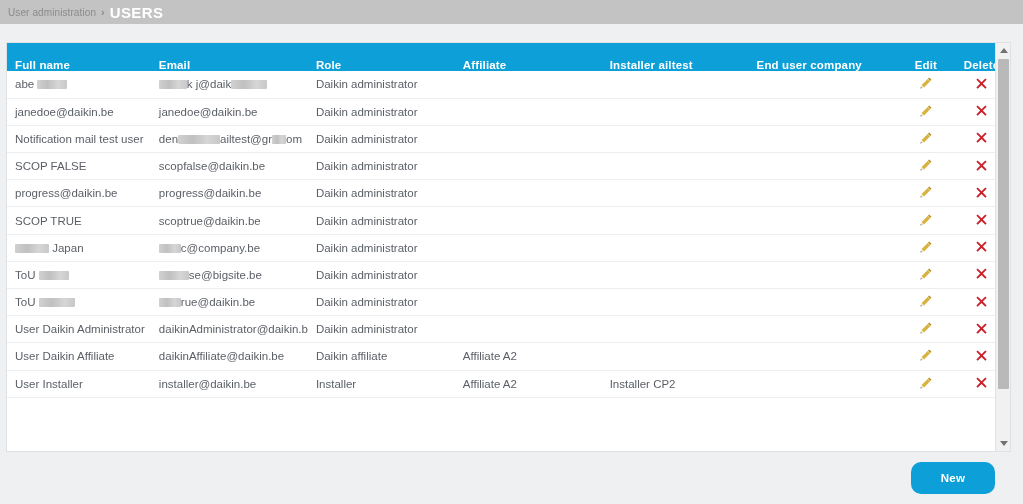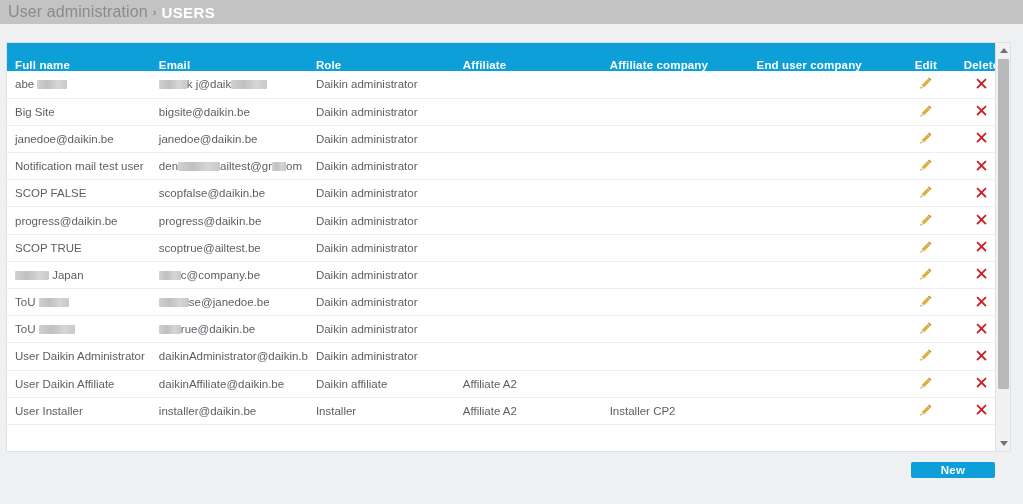--- a/index.html
+++ b/index.html
@@ -12,21 +12,21 @@
   }
 
   
   .topbar{
     position:absolute; left:0; top:0; width:1023px; height:24px;
     background:#c3c3c3;
     display:flex; align-items:center;
     padding-left:8px;
   }
   .crumb{
-    font-size:16px; color:#8b8b8b; letter-spacing:.1px;
+    font-size:10px; color:#8b8b8b; letter-spacing:.1px;
   }
   .crumb-sep{
     font-size:11px; color:#8b8b8b; font-weight:bold;
     margin:0 5px 0 5px;
   }
   .crumb-current{
     font-size:15px; color:#ffffff; font-weight:bold; letter-spacing:.4px;
   }
 
   
@@ -119,25 +119,25 @@
     background:#b9b9b9; border-radius:1px; cursor:pointer;
   }
 
   
   .footer{
     position:absolute; left:6px; top:432px; width:1005px; height:44px;
     background:#eef0f2;
   }
   .btn-new{
     position:absolute; right:16px; top:6px;
-    width:84px; height:16px;
+    width:84px; height:32px;
     background:#0d9fd8;
     color:#ffffff;
     border:none;
-    border-radius:2px;
+    border-radius:10px;
     font-family:"Liberation Sans", sans-serif;
     font-size:11.5px;
     font-weight:bold;
     letter-spacing:.3px;
     cursor:pointer;
   }
 </style>
 </head>
 <body>
 
@@ -150,21 +150,21 @@
 <div class="page">
 
   <div class="panel">
     <table class="grid">
       <thead>
         <tr>
           <th class="c-name">Full name</th>
           <th class="c-mail">Email</th>
           <th class="c-role">Role</th>
           <th class="c-aff">Affiliate</th>
-          <th class="c-inst">Affiliate company</th>
+          <th class="c-inst">Installer ailtest</th>
           <th class="c-end">End user company</th>
           <th class="c-edit">Edit</th>
           <th class="c-del">Delete</th>
         </tr>
       </thead>
       <tbody id="grid-body">
           <tr>
             <td class="c-name"><span>abe </span><span class="rd" style="width:30px"></span></td>
             <td class="c-mail"><span class="rd" style="width:28px"></span><span>k j@daik</span><span class="rd" style="width:36px"></span></td>
             <td class="c-role">Daikin administrator</td>
@@ -179,41 +179,20 @@
                   <path d="M1.6 14.3l.5-1.6 1.1 1.1z" fill="#4a4a4a"></path>
                 </svg>
               </span></td>
             <td class="c-del"><span class="ico-wrap">
                 <svg class="xmark" viewBox="0 0 16 16" xmlns="http://www.w3.org/2000/svg">
                   <path d="M3.3 1.8L8 6.5l4.7-4.7 1.6 1.6L9.6 8.1l4.7 4.7-1.6 1.6L8 9.7l-4.7 4.7-1.6-1.6 4.7-4.7L1.7 3.4z" fill="#cc2029"></path>
                 </svg>
               </span></td>
           </tr>
           <tr>
-            <td class="c-name">Big Site</td>
-            <td class="c-mail">bigsite@daikin.be</td>
-            <td class="c-role">Daikin administrator</td>
-            <td class="c-aff"></td>
-            <td class="c-inst"></td>
-            <td class="c-end"></td>
-            <td class="c-edit"><span class="ico-wrap">
-                <svg class="pencil" viewBox="0 0 16 16" xmlns="http://www.w3.org/2000/svg">
-                  <path d="M11.6 1.7l2.7 2.7-1.4 1.4-2.7-2.7z" fill="#b9912a"></path>
-                  <path d="M3.0 10.3l7.0-7.0 2.7 2.7-7.0 7.0z" fill="#d8b23d"></path>
-                  <path d="M3.0 10.3l2.7 2.7-3.6 1.0z" fill="#efe3bb"></path>
-                  <path d="M1.6 14.3l.5-1.6 1.1 1.1z" fill="#4a4a4a"></path>
-                </svg>
-              </span></td>
-            <td class="c-del"><span class="ico-wrap">
-                <svg class="xmark" viewBox="0 0 16 16" xmlns="http://www.w3.org/2000/svg">
-                  <path d="M3.3 1.8L8 6.5l4.7-4.7 1.6 1.6L9.6 8.1l4.7 4.7-1.6 1.6L8 9.7l-4.7 4.7-1.6-1.6 4.7-4.7L1.7 3.4z" fill="#cc2029"></path>
-                </svg>
-              </span></td>
-          </tr>
-          <tr>
             <td class="c-name">janedoe@daikin.be</td>
             <td class="c-mail">janedoe@daikin.be</td>
             <td class="c-role">Daikin administrator</td>
             <td class="c-aff"></td>
             <td class="c-inst"></td>
             <td class="c-end"></td>
             <td class="c-edit"><span class="ico-wrap">
                 <svg class="pencil" viewBox="0 0 16 16" xmlns="http://www.w3.org/2000/svg">
                   <path d="M11.6 1.7l2.7 2.7-1.4 1.4-2.7-2.7z" fill="#b9912a"></path>
                   <path d="M3.0 10.3l7.0-7.0 2.7 2.7-7.0 7.0z" fill="#d8b23d"></path>
@@ -285,21 +264,21 @@
                 </svg>
               </span></td>
             <td class="c-del"><span class="ico-wrap">
                 <svg class="xmark" viewBox="0 0 16 16" xmlns="http://www.w3.org/2000/svg">
                   <path d="M3.3 1.8L8 6.5l4.7-4.7 1.6 1.6L9.6 8.1l4.7 4.7-1.6 1.6L8 9.7l-4.7 4.7-1.6-1.6 4.7-4.7L1.7 3.4z" fill="#cc2029"></path>
                 </svg>
               </span></td>
           </tr>
           <tr>
             <td class="c-name">SCOP TRUE</td>
-            <td class="c-mail">scoptrue@ailtest.be</td>
+            <td class="c-mail">scoptrue@daikin.be</td>
             <td class="c-role">Daikin administrator</td>
             <td class="c-aff"></td>
             <td class="c-inst"></td>
             <td class="c-end"></td>
             <td class="c-edit"><span class="ico-wrap">
                 <svg class="pencil" viewBox="0 0 16 16" xmlns="http://www.w3.org/2000/svg">
                   <path d="M11.6 1.7l2.7 2.7-1.4 1.4-2.7-2.7z" fill="#b9912a"></path>
                   <path d="M3.0 10.3l7.0-7.0 2.7 2.7-7.0 7.0z" fill="#d8b23d"></path>
                   <path d="M3.0 10.3l2.7 2.7-3.6 1.0z" fill="#efe3bb"></path>
                   <path d="M1.6 14.3l.5-1.6 1.1 1.1z" fill="#4a4a4a"></path>
@@ -327,21 +306,21 @@
                 </svg>
               </span></td>
             <td class="c-del"><span class="ico-wrap">
                 <svg class="xmark" viewBox="0 0 16 16" xmlns="http://www.w3.org/2000/svg">
                   <path d="M3.3 1.8L8 6.5l4.7-4.7 1.6 1.6L9.6 8.1l4.7 4.7-1.6 1.6L8 9.7l-4.7 4.7-1.6-1.6 4.7-4.7L1.7 3.4z" fill="#cc2029"></path>
                 </svg>
               </span></td>
           </tr>
           <tr>
             <td class="c-name"><span>ToU </span><span class="rd" style="width:30px"></span></td>
-            <td class="c-mail"><span class="rd" style="width:30px"></span><span>se@janedoe.be</span></td>
+            <td class="c-mail"><span class="rd" style="width:30px"></span><span>se@bigsite.be</span></td>
             <td class="c-role">Daikin administrator</td>
             <td class="c-aff"></td>
             <td class="c-inst"></td>
             <td class="c-end"></td>
             <td class="c-edit"><span class="ico-wrap">
                 <svg class="pencil" viewBox="0 0 16 16" xmlns="http://www.w3.org/2000/svg">
                   <path d="M11.6 1.7l2.7 2.7-1.4 1.4-2.7-2.7z" fill="#b9912a"></path>
                   <path d="M3.0 10.3l7.0-7.0 2.7 2.7-7.0 7.0z" fill="#d8b23d"></path>
                   <path d="M3.0 10.3l2.7 2.7-3.6 1.0z" fill="#efe3bb"></path>
                   <path d="M1.6 14.3l.5-1.6 1.1 1.1z" fill="#4a4a4a"></path>

